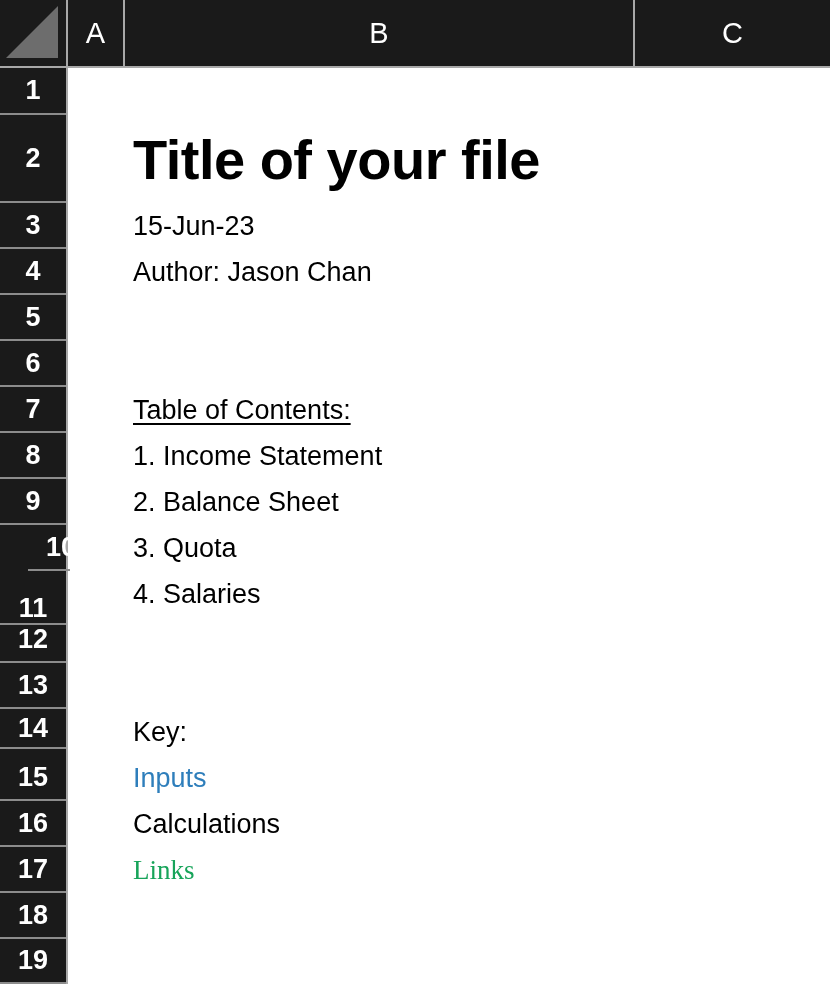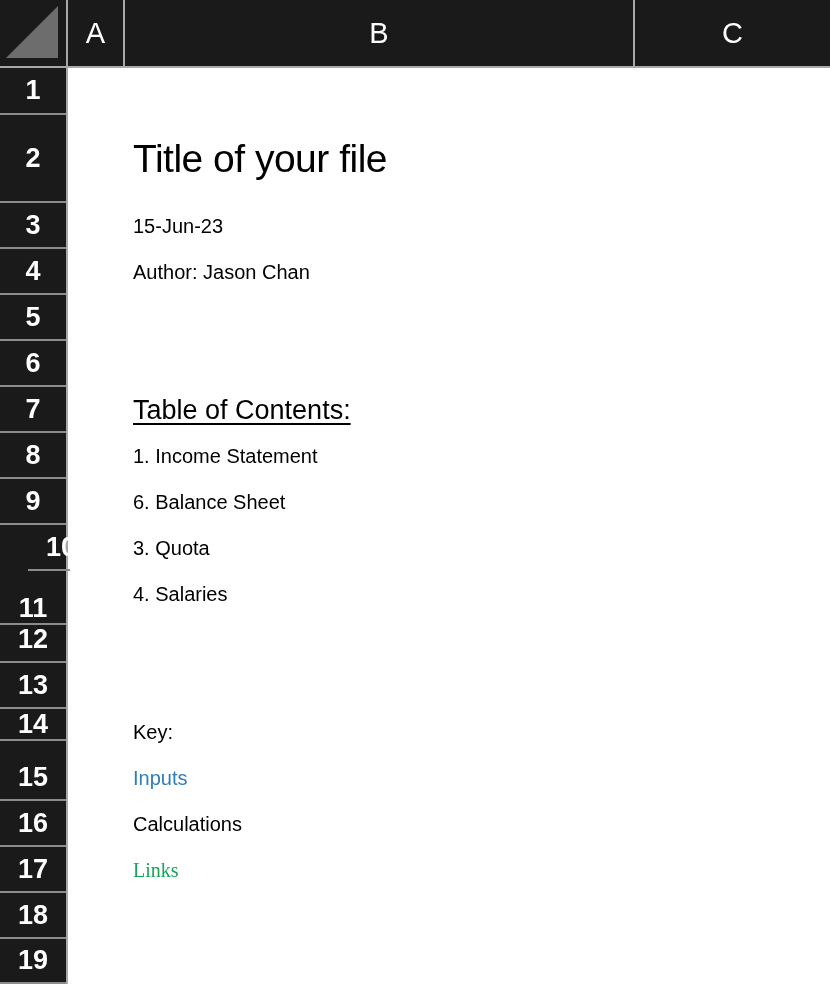--- a/index.html
+++ b/index.html
@@ -115,28 +115,28 @@
   .cell {
     position: absolute;
     display: flex;
     align-items: center;
     box-sizing: border-box;
     white-space: nowrap;
   }
 
   .cell-title {
     left: 63px;
-    font-size: 39px;
-    font-weight: 400;
+    font-size: 56px;
+    font-weight: 700;
     color: #000000;
     letter-spacing: -0.5px;
   }
   .cell-text {
     left: 63px;
-    font-size: 20px;
+    font-size: 27px;
     font-weight: 400;
     color: #000000;
   }
   .cell-toc-head {
     left: 63px;
     font-size: 27px;
     font-weight: 400;
     color: #000000;
     text-decoration: underline;
     text-underline-offset: 4px;
@@ -166,41 +166,41 @@
     <div class="row-head" style="top:181px;height:46px;">4</div>
     <div class="row-head" style="top:227px;height:46px;">5</div>
     <div class="row-head" style="top:273px;height:46px;">6</div>
     <div class="row-head" style="top:319px;height:46px;">7</div>
     <div class="row-head" style="top:365px;height:46px;">8</div>
     <div class="row-head" style="top:411px;height:46px;">9</div>
     <div class="row-head" style="top:457px;height:46px;margin-left:28px;">10</div>
     <div class="row-head" style="top:525px;height:32px;">11</div>
     <div class="row-head" style="top:549px;height:46px;">12</div>
     <div class="row-head" style="top:595px;height:46px;">13</div>
-    <div class="row-head" style="top:641px;height:32px;">14</div>
+    <div class="row-head" style="top:641px;height:40px;">14</div>
     <div class="row-head" style="top:687px;height:46px;">15</div>
     <div class="row-head" style="top:733px;height:46px;">16</div>
     <div class="row-head" style="top:779px;height:46px;">17</div>
     <div class="row-head" style="top:825px;height:46px;">18</div>
     <div class="row-head" style="top:871px;height:45px;">19</div>
   </div>
 
   <div class="grid-area">
 
     <div class="cell cell-title" style="top:45px;height:88px;">Title of your file</div>
 
     <div class="cell cell-text" style="top:133px;height:46px;">15-Jun-23</div>
 
     <div class="cell cell-text" style="top:179px;height:46px;">Author: Jason Chan</div>
 
     <div class="cell cell-toc-head" style="top:317px;height:46px;">Table of Contents:</div>
 
     <div class="cell cell-text" style="top:363px;height:46px;">1. Income Statement</div>
 
-    <div class="cell cell-text" style="top:409px;height:46px;">6. Balance Sheet</div>
+    <div class="cell cell-text" style="top:409px;height:46px;">2. Balance Sheet</div>
 
     <div class="cell cell-text" style="top:455px;height:46px;">3. Quota</div>
 
     <div class="cell cell-text" style="top:501px;height:46px;">4. Salaries</div>
 
     <div class="cell cell-text" style="top:639px;height:46px;">Key:</div>
 
     <div class="cell cell-text blue" style="top:685px;height:46px;">Inputs</div>
 
     <div class="cell cell-text" style="top:731px;height:46px;">Calculations</div>

